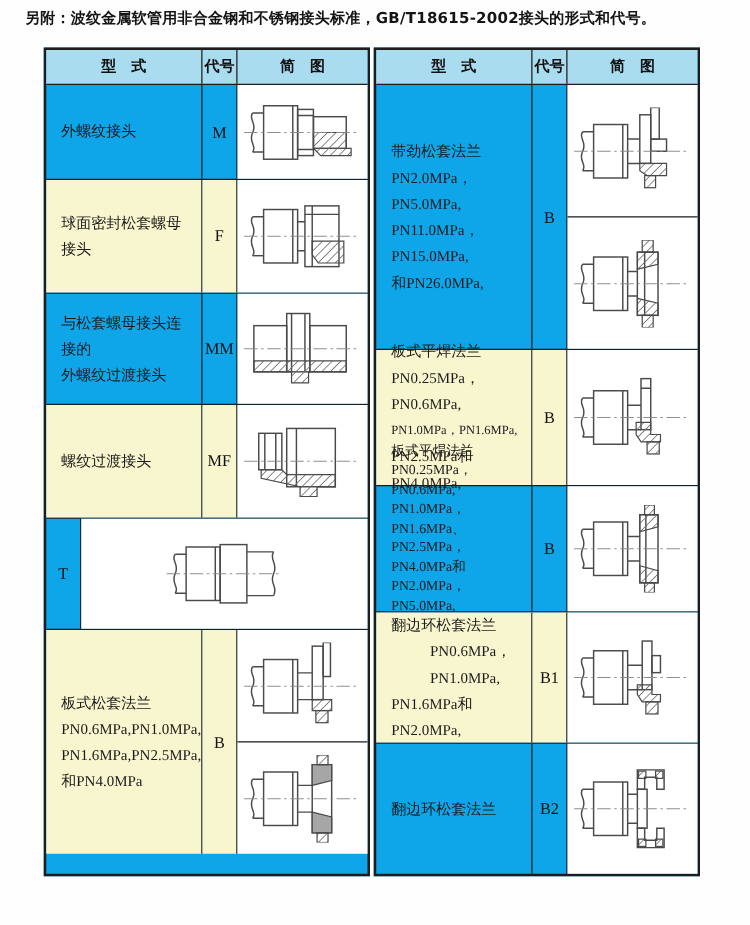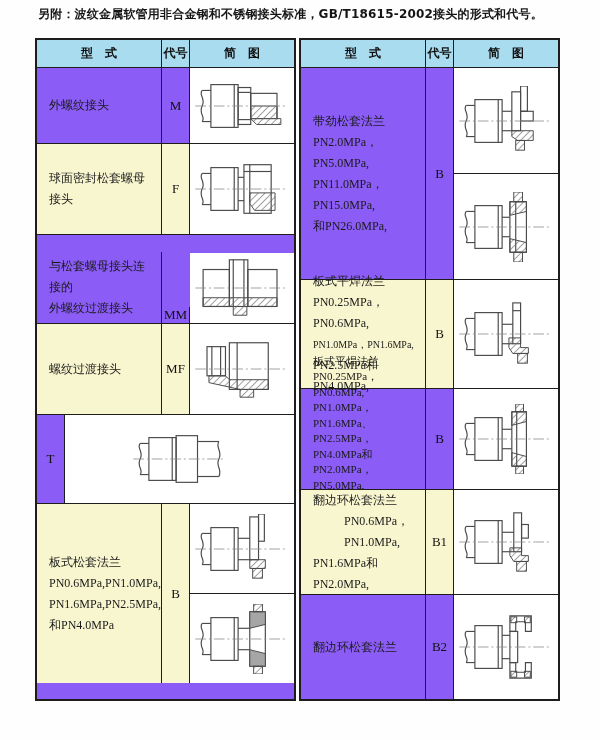--- a/index.html
+++ b/index.html
@@ -1,25 +1,25 @@
 <!DOCTYPE html>
 <html style="--header-bg: #aadcf0; --hl-bg: #f8f6cf;"><head>
 <meta charset="utf-8">
 <style>
   html,body{margin:0;padding:0;}
   body{
     width:600px;height:740px;background:#fefefe;position:relative;overflow:hidden;
     font-family:"DejaVu Sans","Liberation Sans",sans-serif;
   }
   .title{
-    position:absolute;left:38px;top:7px;width:540px;
+    position:absolute;left:20px;top:7px;width:540px;
     font-size:12px;font-weight:bold;color:#151515;letter-spacing:.2px;line-height:15px;
   }
   .tables{position:absolute;left:35px;top:38px;display:flex;gap:3px;}
-  .tbl{width:261px;border:2px solid #1d1d1d;background:#8b5cf6;box-sizing:border-box;}
+  .tbl{width:261px;border:2px solid #1d1d1d;background:#0ea5e9;box-sizing:border-box;}
   .thead{display:flex;height:27px;background:var(--header-bg);border-bottom:1.5px solid #1d1d1d;}
   .th{display:flex;align-items:center;justify-content:center;font-size:12px;font-weight:bold;color:#101010;box-sizing:border-box;}
   .c-type{width:125px;border-right:1.5px solid #1d1d1d;box-sizing:border-box;}
   .c-code{width:28px;border-right:1.5px solid #1d1d1d;box-sizing:border-box;}
   .c-diag{flex:1;box-sizing:border-box;}
   .row{display:flex;border-bottom:1.5px solid #1d1d1d;box-sizing:border-box;}
   .row:last-child{border-bottom:none;}
   .row.hl .c-type,.row.hl .c-code{background:var(--hl-bg);}
   .cell.c-type{
     padding:4px 6px 4px 12px;display:flex;flex-direction:column;justify-content:center;
@@ -99,21 +99,21 @@
                 <line class="ln" x1="46" y1="48" x2="52" y2="48"></line>
                 <rect class="ln" x="52" y="11" width="28" height="50"></rect>
                 <line class="ln" x1="58" y1="11" x2="58" y2="61"></line>
                 <line class="ln" x1="52" y1="18" x2="80" y2="18"></line>
                 <polygon class="hatch" points="58,40 84,40 84,58 63,58 58,51"></polygon>
                 <line class="cl" x1="2" y1="36" x2="97" y2="36" stroke-dasharray="11,3,2,3"></line>
               </svg>
             </div>
           </div>
         </div>
-        <div class="row" style="height: 89px; align-items: flex-end;">
+        <div class="row" style="height: 89px;">
           <div class="cell c-type">
             <div style="line-height: 21px; font-size: 12px;">与松套螺母接头连接的</div>
             <div style="line-height: 21px; font-size: 12px;">外螺纹过渡接头</div>
           </div>
           <div class="cell c-code">MM</div>
           <div class="cell c-diag">
             <div class="sub">
               <svg class="diag" viewBox="0 0 100 72">
                 <rect class="ln" x="10" y="17" width="27" height="38"></rect>
                 <rect class="ln" x="37" y="7" width="19" height="48"></rect>

